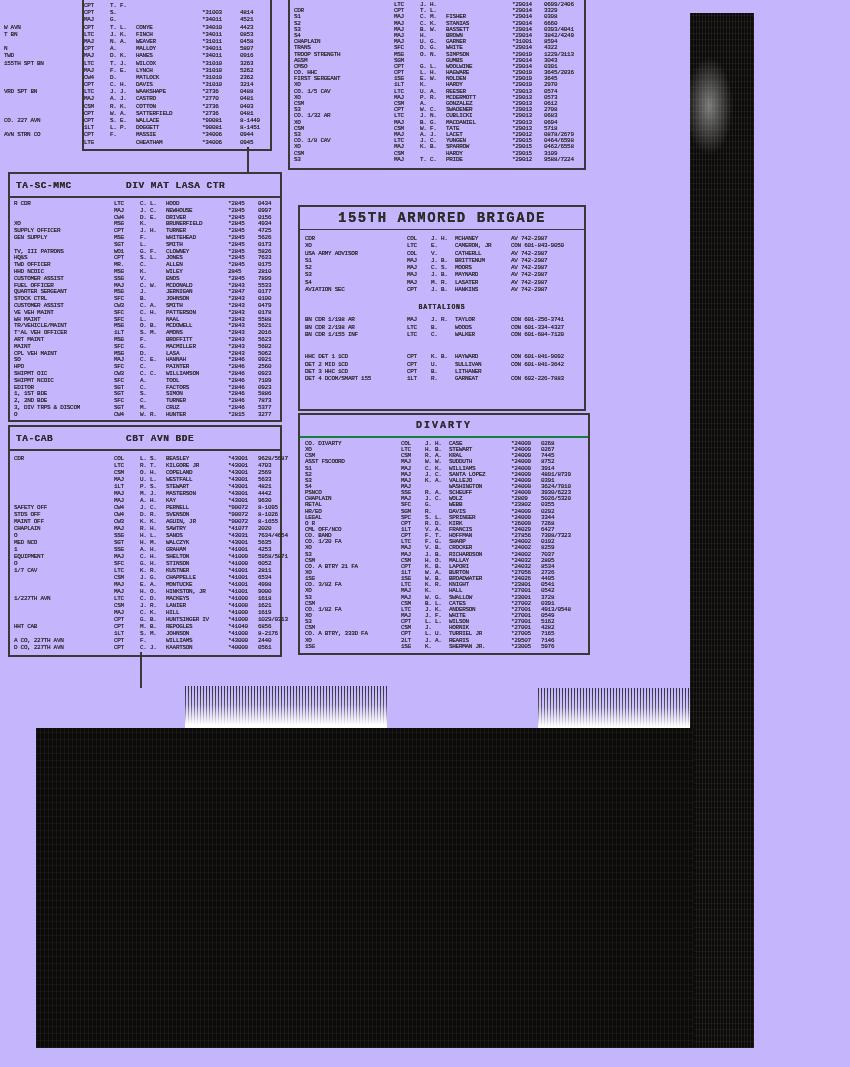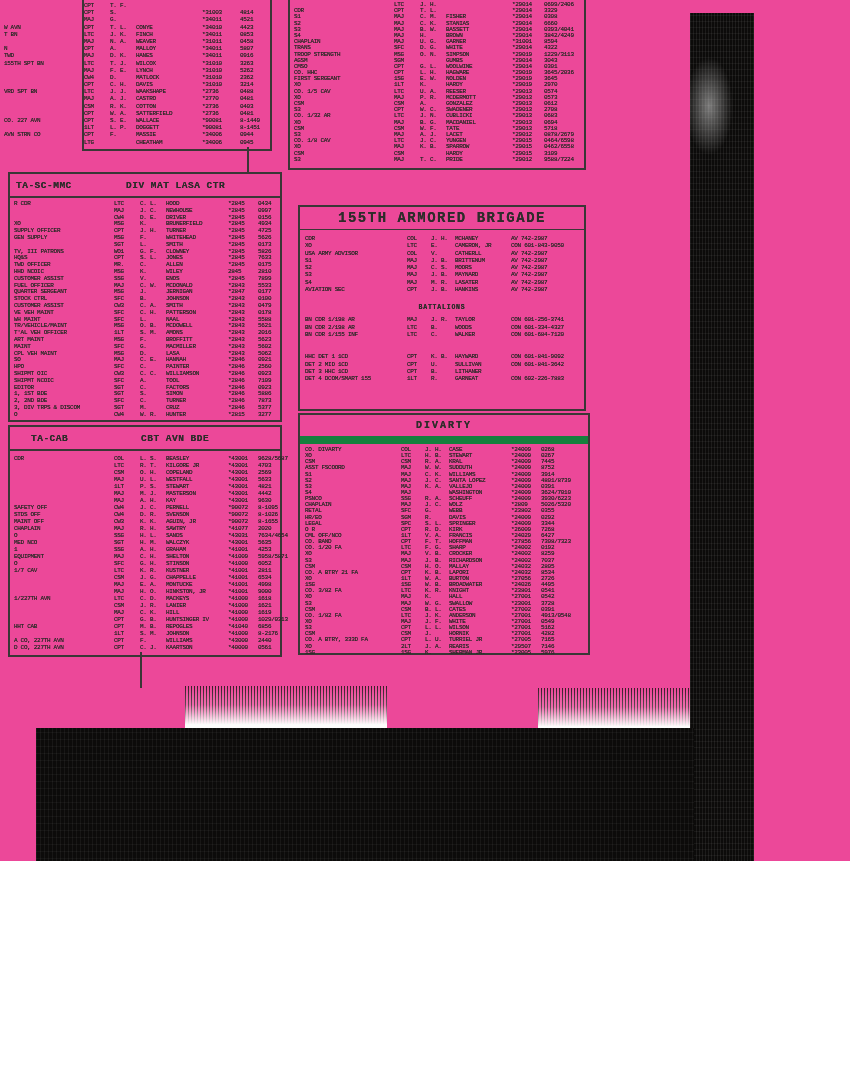--- a/index.html
+++ b/index.html
@@ -1,16 +1,16 @@
 <!DOCTYPE html>
 <html><head>
 <meta charset="utf-8">
 <style>
   html,body{margin:0;padding:0;background:#ffffff;}
-  .wrap{position:relative;width:850px;height:861px;background:#ec4899;overflow:hidden;
+  .wrap{position:relative;width:850px;height:1067px;background:#c4b5fd;overflow:hidden;
         font-family:"Liberation Mono","DejaVu Sans Mono",monospace;color:#2e2c2a;}
   .tbl{position:absolute;}
   .boxline{position:absolute;border:2px solid #3a3736;pointer-events:none;}
   .row{display:grid;white-space:nowrap;align-items:center;}
   .cell{overflow:visible;letter-spacing:-0.3px;text-shadow:0 0 .5px rgba(40,38,36,.85);}
   
   .t1{left:4px;top:2px;width:268px;height:146px;font-size:6px;}
   .t1 .row{height:7.2px;line-height:7.2px;grid-template-columns:80px 26px 26px 66px 38px 32px;}
   
   .t2{left:290px;top:2px;width:296px;height:162px;font-size:6px;}
@@ -19,36 +19,36 @@
   .tm{left:8px;top:172px;width:270px;height:246px;border:2px solid #3a3736;}
   .tm .hdr{height:22px;border-bottom:2px solid #3a3736;font-size:9.5px;font-weight:bold;
            letter-spacing:.5px;display:flex;align-items:center;text-shadow:0 0 .6px #333;}
   .tm .org{padding-left:6px;width:110px;}
   .tm .rows{padding-top:3px;font-size:6px;}
   .tm .row{height:6.8px;line-height:6.8px;grid-template-columns:100px 26px 26px 62px 30px 26px;padding-left:4px;}
   
   .tc{left:8px;top:425px;width:270px;height:228px;border:2px solid #3a3736;}
   .tc .hdr{height:22px;border-bottom:2px solid #3a3736;font-size:9.5px;font-weight:bold;
            letter-spacing:.5px;display:flex;align-items:center;text-shadow:0 0 .6px #333;}
-  .tc .org{padding-left:21px;width:110px;}
+  .tc .org{padding-left:6px;width:110px;}
   .tc .rows{padding-top:4px;font-size:6px;}
   .tc .row{height:7px;line-height:7px;grid-template-columns:100px 26px 26px 62px 30px 26px;padding-left:4px;}
   
   .tb{left:298px;top:205px;width:284px;height:202px;border:2px solid #3a3736;}
   .tb .hdr{height:22px;border-bottom:1.5px solid #3a3736;font-size:14px;font-weight:bold;letter-spacing:1.5px;
            display:flex;align-items:center;justify-content:center;text-shadow:0 0 .6px #333;}
   .tb .rows{font-size:6px;}
   .tb .row{height:7.3px;line-height:7.3px;grid-template-columns:102px 24px 24px 56px 78px;padding-left:5px;}
   .tb .staff{padding-top:5px;}
   .tb .sub{font-size:6.5px;font-weight:bold;text-align:center;letter-spacing:.8px;margin-top:11px;margin-bottom:5px;
            text-shadow:0 0 .5px #333;}
   .tb .dets{margin-top:15px;}
   
   .td{left:298px;top:413px;width:288px;height:238px;border:2px solid #3a3736;}
-  .td .hdr{height:21px;border-bottom:8px solid #15803d;font-size:10px;font-weight:bold;letter-spacing:2px;
+  .td .hdr{height:21px;border-bottom:2px solid #15803d;font-size:10px;font-weight:bold;letter-spacing:2px;
            display:flex;align-items:center;justify-content:center;text-shadow:0 0 .6px #333;}
   .td .rows{padding-top:3px;font-size:6px;}
   .td .row{height:6.15px;line-height:6.15px;grid-template-columns:96px 24px 24px 62px 30px 48px;padding-left:5px;}
   
   .vline{position:absolute;width:2px;background:#3a3736;}
   .blackstrip{position:absolute;left:690px;top:13px;width:64px;height:1035px;background-color:#0c0b0a;
     background-image:
       radial-gradient(ellipse 34px 70px at 30% 9%, rgba(255,255,255,.45), rgba(255,255,255,0) 70%),
       repeating-linear-gradient(90deg, rgba(255,255,255,.07) 0 1px, rgba(255,255,255,0) 1px 3px),
       repeating-linear-gradient(0deg, rgba(255,255,255,.05) 0 1px, rgba(255,255,255,0) 1px 6px);}

